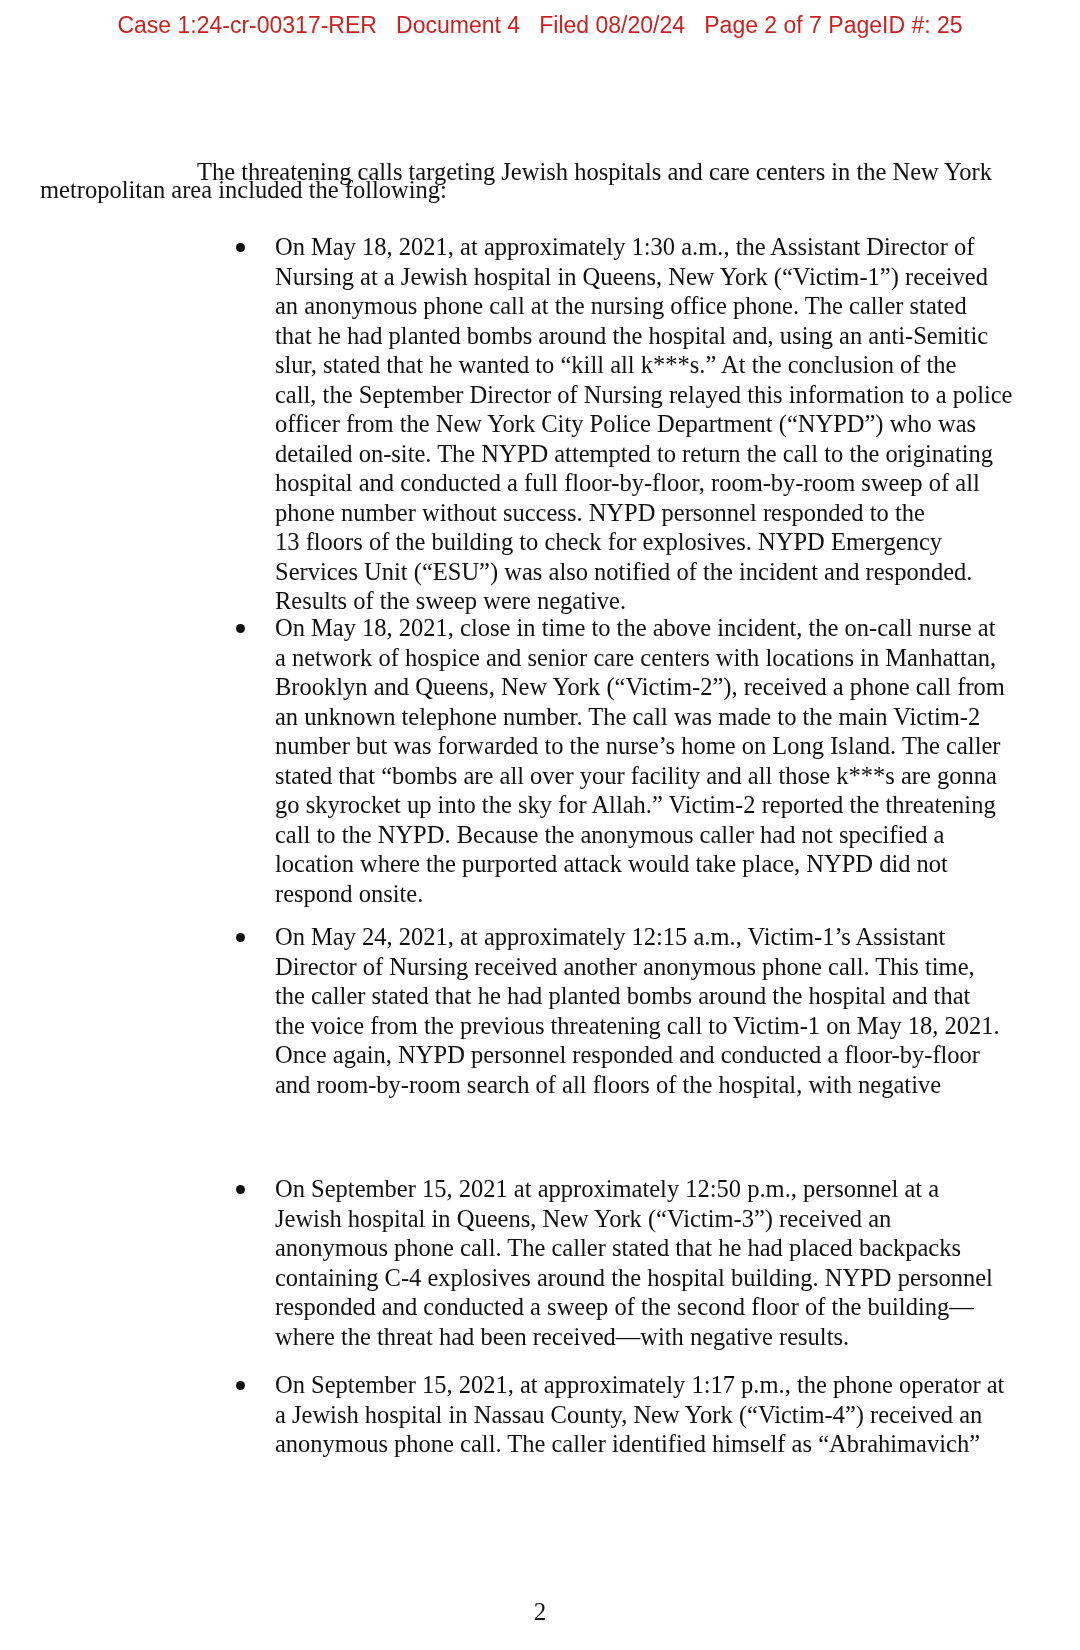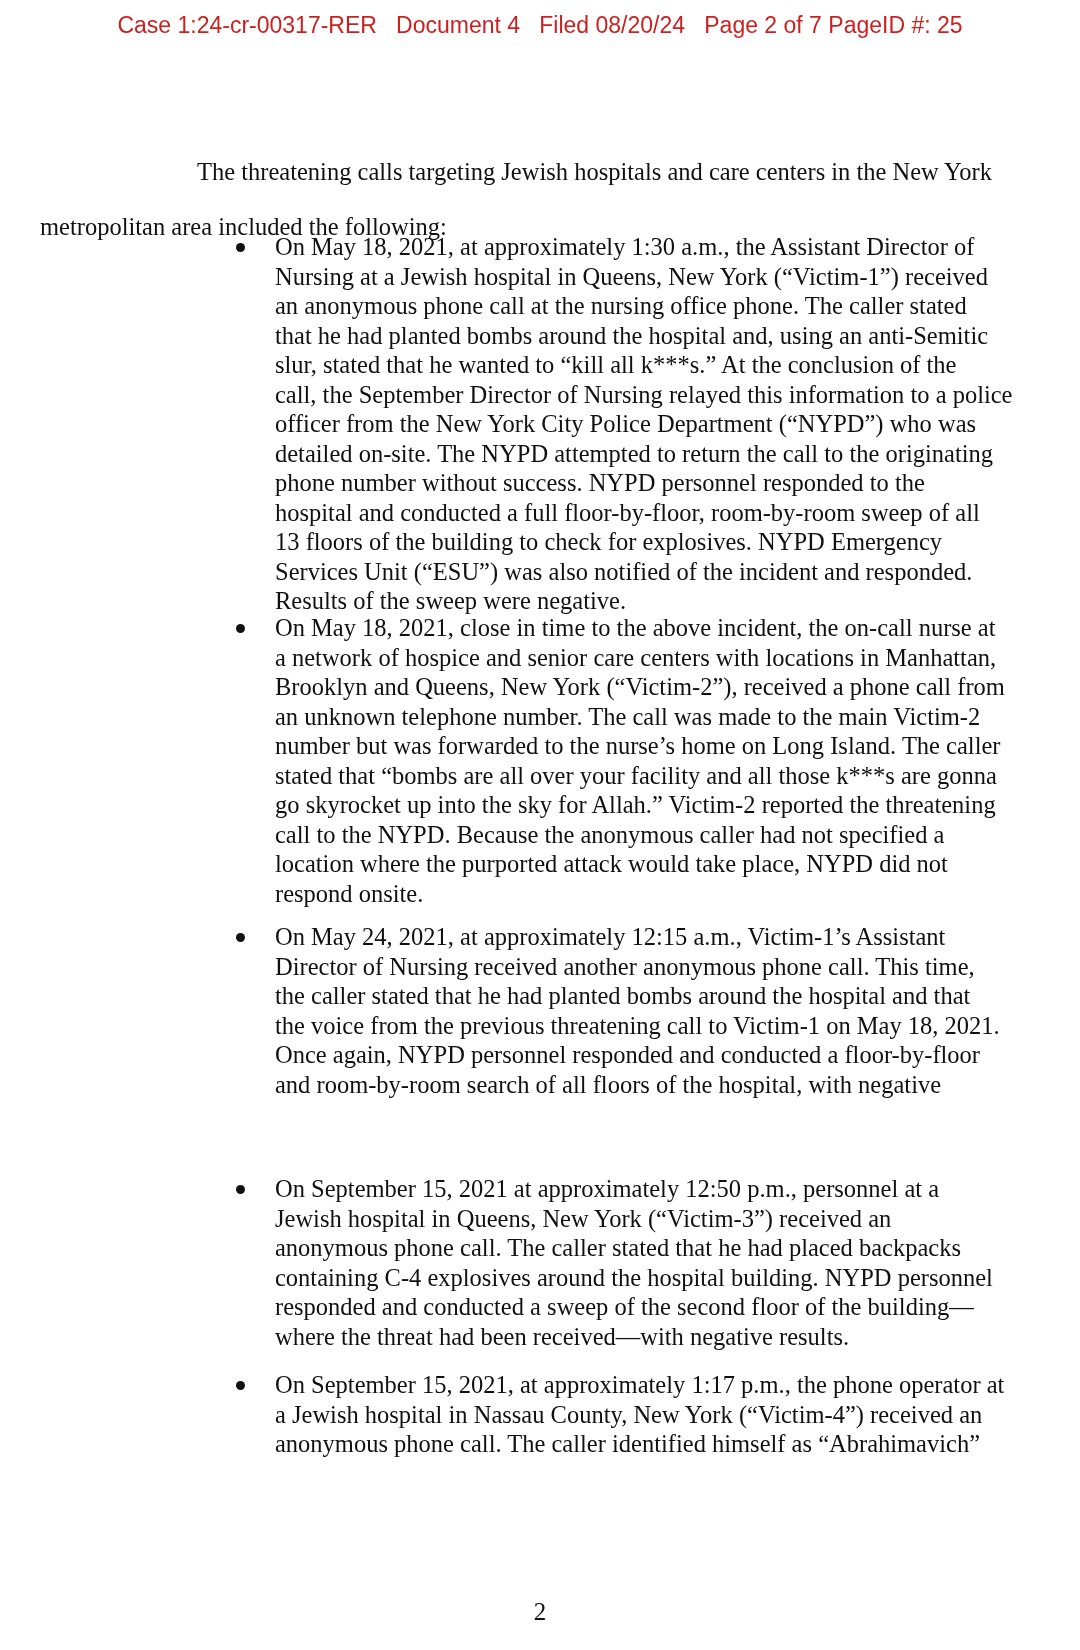--- a/index.html
+++ b/index.html
@@ -30,21 +30,21 @@
       font-size: 24.5px;
       color: #111111;
     }
     .line {
       position: absolute;
       white-space: nowrap;
       line-height: 29.5px;
       height: 29.5px;
     }
     .intro-line-1 { left: 197px; top: 145px; margin-top: 12px; }
-    .intro-line-2 { left: 40px;  top: 175px; margin-top: 37px; }
+    .intro-line-2 { left: 40px;  top: 175px; }
     .bullet-block {
       position: absolute;
       left: 0;
       width: 1080px;
     }
     .bullet-dot {
       position: absolute;
       left: 236px;
       width: 9px;
       height: 9px;
@@ -87,22 +87,22 @@
         <span class="bullet-dot" style="top: 11px;"></span>
         <div class="bullet-lines">
           <span class="bl">On May 18, 2021, at approximately 1:30 a.m., the Assistant Director of</span>
           <span class="bl">Nursing at a Jewish hospital in Queens, New York (“Victim-1”) received</span>
           <span class="bl">an anonymous phone call at the nursing office phone.  The caller stated</span>
           <span class="bl">that he had planted bombs around the hospital and, using an anti-Semitic</span>
           <span class="bl">slur, stated that he wanted to “kill all k***s.”  At the conclusion of the</span>
           <span class="bl">call, the September Director of Nursing relayed this information to a police</span>
           <span class="bl">officer from the New York City Police Department (“NYPD”) who was</span>
           <span class="bl">detailed on-site.  The NYPD attempted to return the call to the originating</span>
+          <span class="bl">hospital and conducted a full floor-by-floor, room-by-room sweep of all</span>
           <span class="bl">phone number without success.  NYPD personnel responded to the</span>
-          <span class="bl">hospital and conducted a full floor-by-floor, room-by-room sweep of all</span>
           <span class="bl">13 floors of the building to check for explosives.  NYPD Emergency</span>
           <span class="bl">Services Unit (“ESU”) was also notified of the incident and responded.</span>
           <span class="bl">Results of the sweep were negative.</span>
         </div>
       </div>
       <div class="bullet-block" style="top: 613px;">
         <span class="bullet-dot" style="top: 11px;"></span>
         <div class="bullet-lines">
           <span class="bl">On May 18, 2021, close in time to the above incident, the on-call nurse at</span>
           <span class="bl">a network of hospice and senior care centers with locations in Manhattan,</span>

